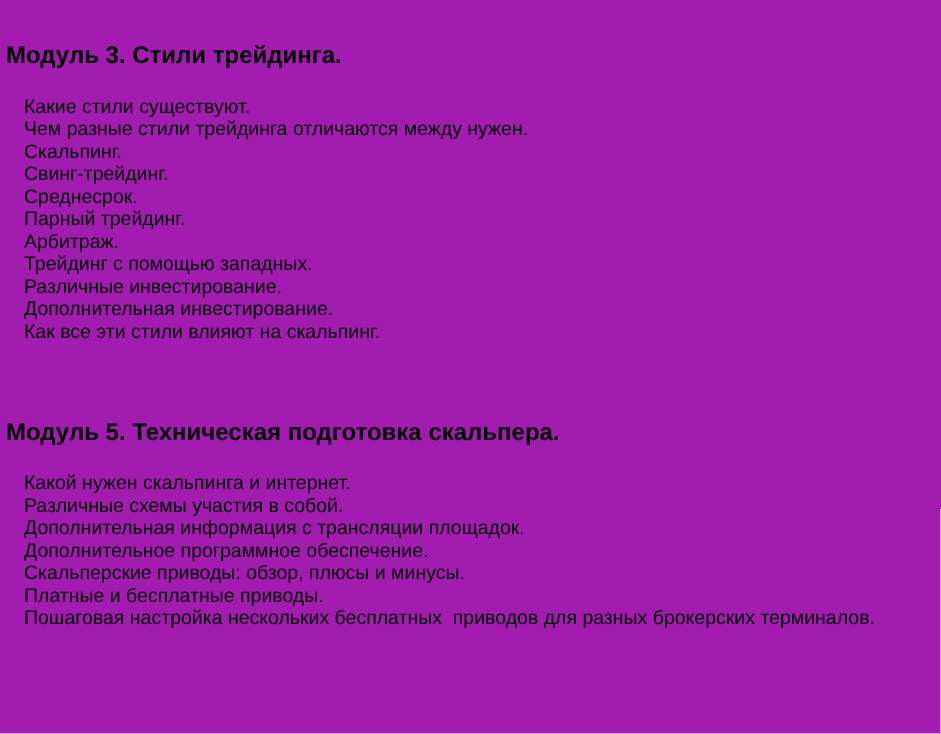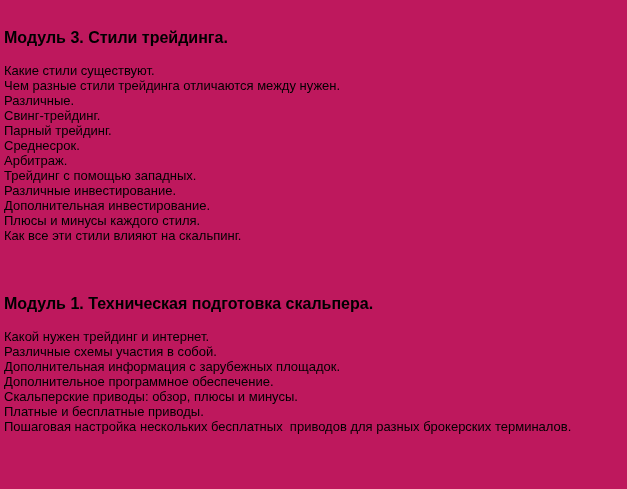--- a/index.html
+++ b/index.html
@@ -4,21 +4,21 @@
 <style>
   html, body {
     margin: 0;
     padding: 0;
     background: #ffffff;
   }
   .page {
     position: relative;
     width: 627px;
     height: 489px;
-    background: #be185d;
+    background: #a21caf;
     overflow: hidden;
   }
   .doc {
     color: #000000;
     font-family: "Liberation Sans", sans-serif;
     font-size: 13px;
     line-height: 15px;
     padding-left: 4px;
   }
   .module-heading {
@@ -27,21 +27,21 @@
     line-height: 17px;
     font-weight: bold;
     color: #000000;
     margin: 52px 0 17px 0;
     white-space: pre-wrap;
   }
   .module:first-of-type .module-heading {
     margin-top: 29px;
   }
   .module-items {
-    margin: 0;
+    margin: 12px;
     padding: 0;
   }
   .topic-line {
     white-space: pre-wrap;
     font-size: 13px;
     line-height: 15px;
     color: #000000;
   }
 </style>
 </head>
@@ -49,51 +49,50 @@
 
 <div class="page">
   <main class="doc">
   <section class="module">
     <h2 class="module-heading">Модуль 3. Стили трейдинга.</h2>
     <div class="module-items">
   <div class="topic-line">Какие стили существуют.</div>
 
   <div class="topic-line">Чем разные стили трейдинга отличаются между нужен.</div>
 
-  <div class="topic-line">Различные.</div>
+  <div class="topic-line">Скальпинг.</div>
 
 
   <div class="topic-line">Свинг-трейдинг.</div>
 
+  <div class="topic-line">Среднесрок.</div>
+
   <div class="topic-line">Парный трейдинг.</div>
-
-  <div class="topic-line">Среднесрок.</div>
 
   <div class="topic-line">Арбитраж.</div>
 
   <div class="topic-line">Трейдинг с помощью западных.</div>
 
   <div class="topic-line">Различные инвестирование.</div>
 
   <div class="topic-line">Дополнительная инвестирование.</div>
 
-  <div class="topic-line">Плюсы и минусы каждого стиля.</div>
 
   <div class="topic-line">Как все эти стили влияют на скальпинг.</div>
 </div>
   </section>
 
   <section class="module">
-    <h2 class="module-heading">Модуль 1. Техническая подготовка скальпера.</h2>
+    <h2 class="module-heading">Модуль 5. Техническая подготовка скальпера.</h2>
     <div class="module-items">
-  <div class="topic-line">Какой нужен трейдинг и интернет.</div>
+  <div class="topic-line">Какой нужен скальпинга и интернет.</div>
 
   <div class="topic-line">Различные схемы участия в собой.</div>
 
-  <div class="topic-line">Дополнительная информация с зарубежных площадок.</div>
+  <div class="topic-line">Дополнительная информация с трансляции площадок.</div>
 
 
   <div class="topic-line">Дополнительное программное обеспечение.</div>
 
   <div class="topic-line">Скальперские приводы: обзор, плюсы и минусы.</div>
 
   <div class="topic-line">Платные и бесплатные приводы.</div>
 
   <div class="topic-line">Пошаговая настройка нескольких бесплатных  приводов для разных брокерских терминалов.</div>
 

